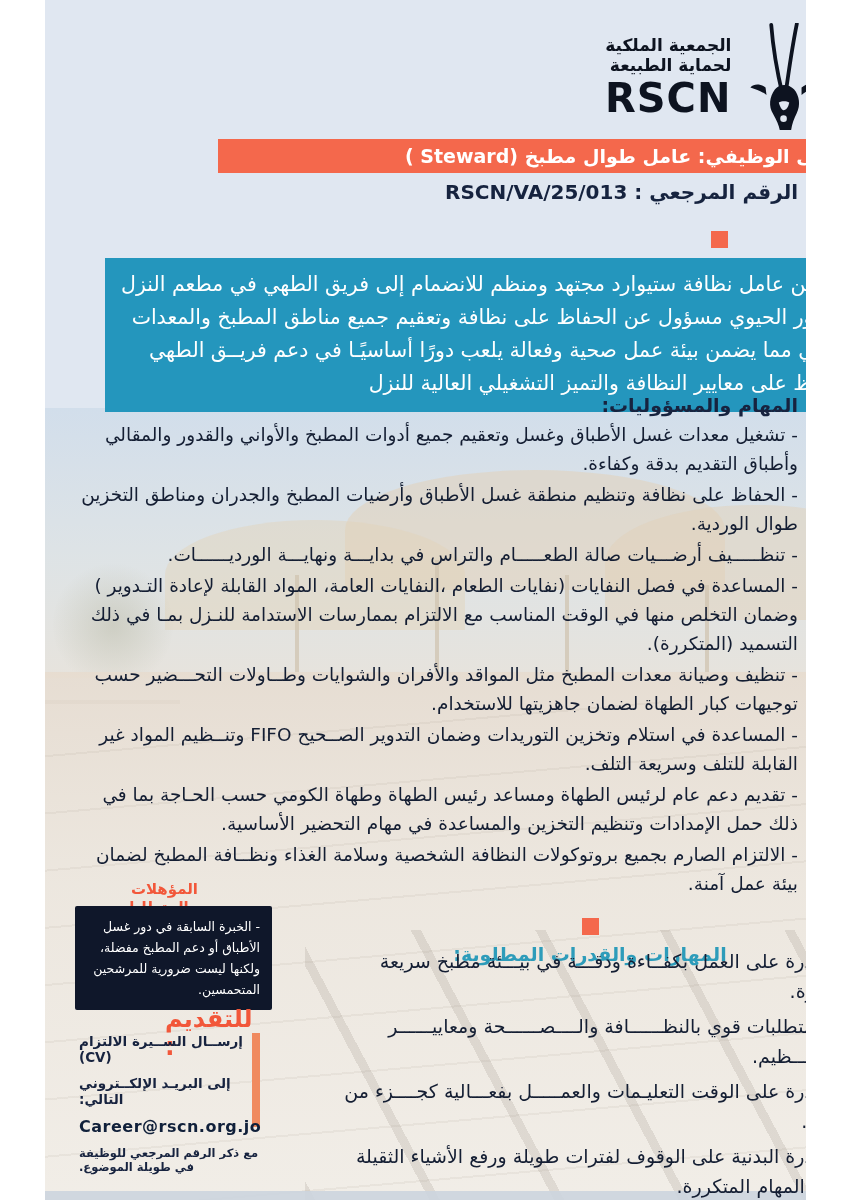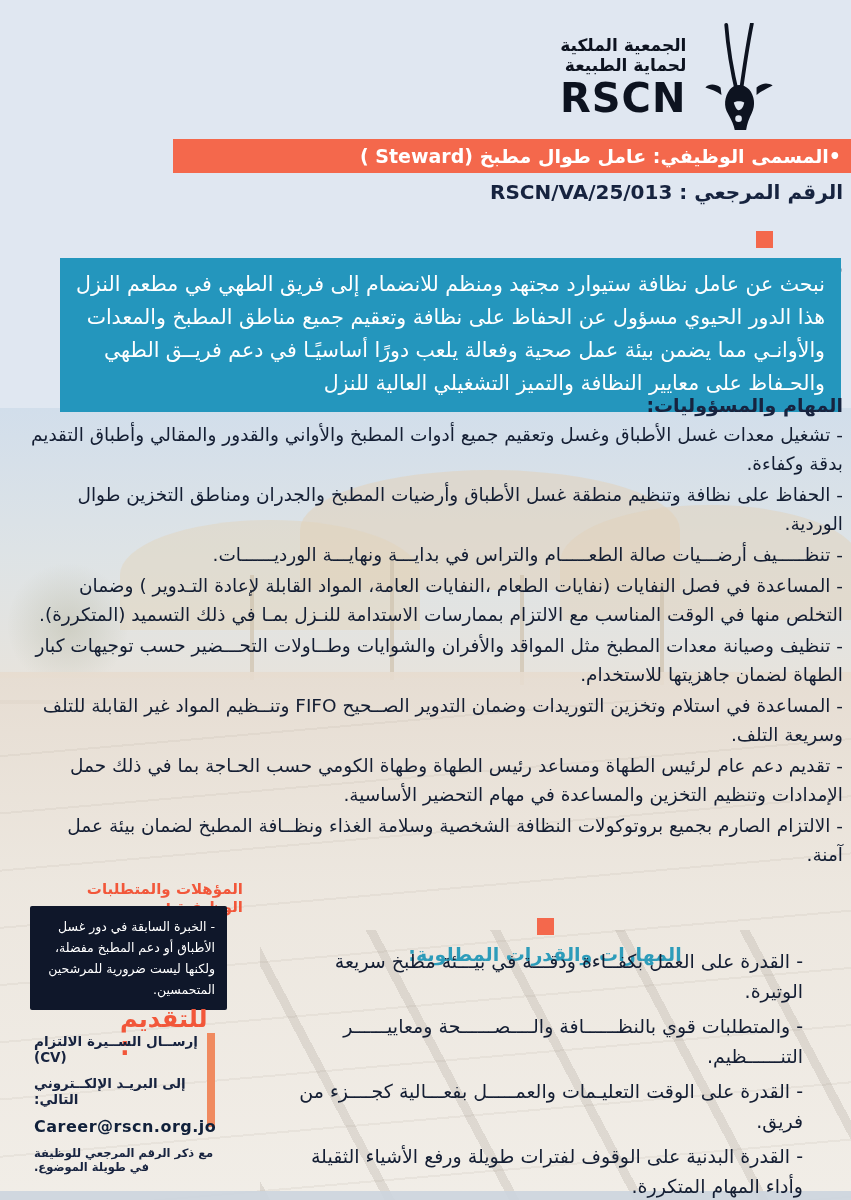--- a/index.html
+++ b/index.html
@@ -1,19 +1,19 @@
 <!DOCTYPE html>
 <html lang="ar" dir="rtl"><head>
 <meta charset="utf-8">
 <style>
   html,body{margin:0;padding:0;}
   body{font-family:"DejaVu Sans","Liberation Sans",sans-serif;}
   .page{
     position:relative;
-    width:851px;height:1200px;
+    width:761px;height:1200px;
     margin:0 auto;
     background:#e0e7f1;
     overflow:hidden;
     direction:rtl;
   }
   
   .bg-photo{position:absolute;inset:0;z-index:0;pointer-events:none;}
   .bg-sky{position:absolute;left:0;top:408px;width:851px;height:270px;
     background:linear-gradient(180deg,#cddbe9 0%,#dde2e2 55%,#e9e2d6 100%);opacity:.75;}
   .bg-canopy{position:absolute;background:#e2d2b9;opacity:.55;border-radius:50% 50% 0 0;}

